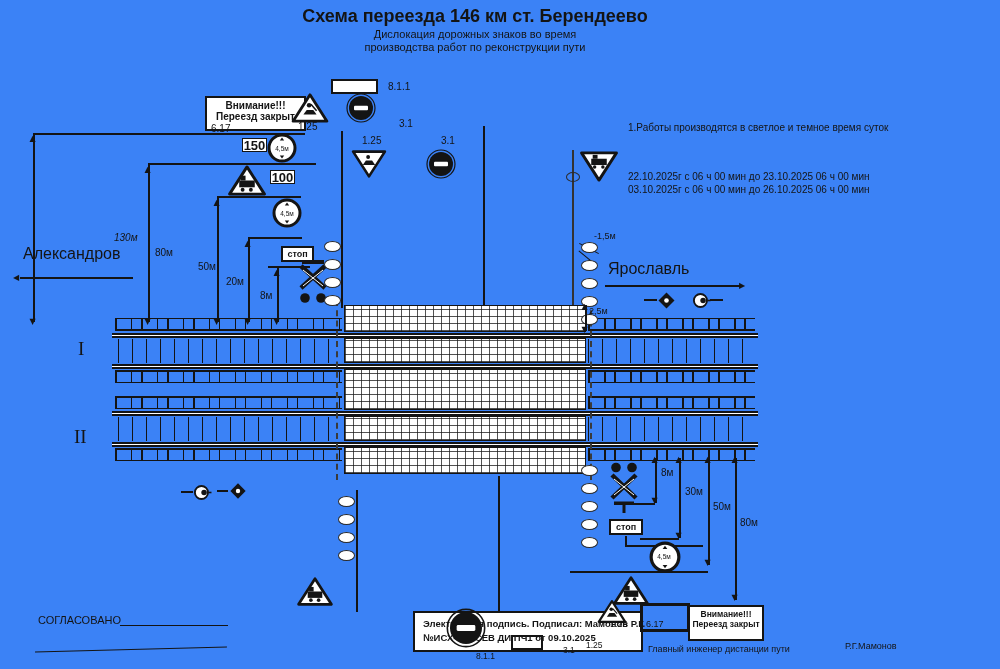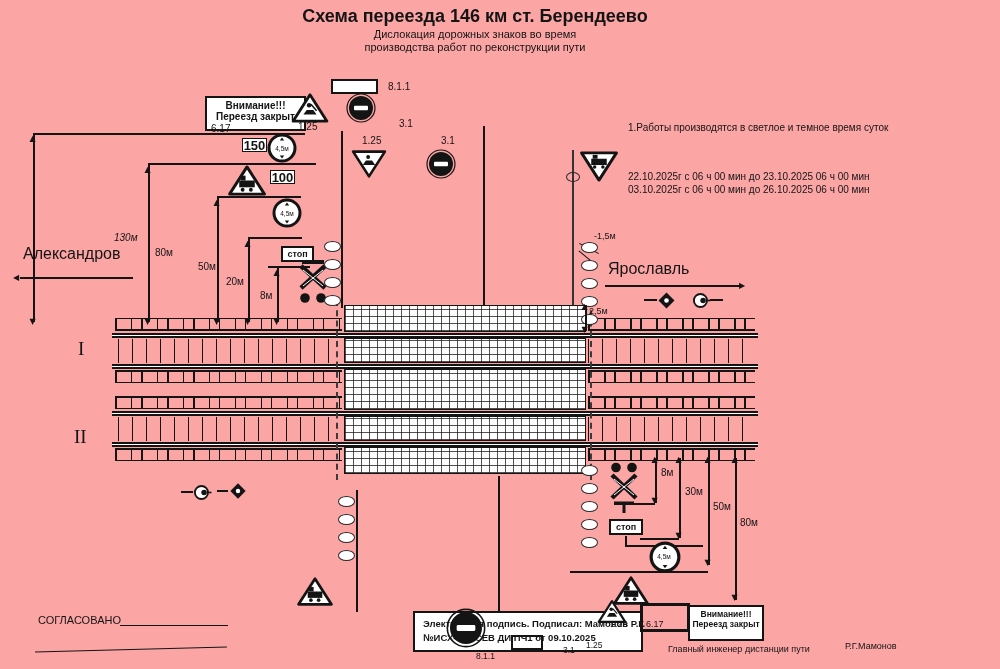--- a/index.html
+++ b/index.html
@@ -1,16 +1,16 @@
 <!DOCTYPE html>
 <html><head>
 <meta charset="utf-8">
 <style>
   html,body{margin:0;padding:0;background:#e8e8e8;}
-  #canvas{position:relative;width:1000px;height:669px;background:#fca5a5;overflow:hidden;
+  #canvas{position:relative;width:1000px;height:669px;background:#3b82f6;overflow:hidden;
           font-family:"Liberation Sans",sans-serif;color:#141414;}
   .abs{position:absolute;}
   .vl{position:absolute;width:1.5px;background:#141414;}
   .hl{position:absolute;height:1.5px;background:#141414;}
   .ah{position:absolute;font-size:8px;line-height:1;color:#141414;font-family:"DejaVu Sans",sans-serif;}
   .lb{position:absolute;font-size:10px;white-space:nowrap;line-height:1.1;}
   .lb9{font-size:9px;} .lb8{font-size:8.5px;}
   .rail{position:absolute;height:5px;background:linear-gradient(#141414 0 1.8px,#fff 1.8px 3.2px,#141414 3.2px 5px);}
   .sleepers{position:absolute;height:13px;background-image:
       repeating-linear-gradient(90deg,#141414 0 1.5px,transparent 1.5px 16px,#141414 16px 17.5px,transparent 17.5px 26px),
@@ -341,20 +341,20 @@
     <div>№ИСХ-713/СЕВ ДИ ПЧ1 от 09.10.2025</div>
   </div>
   <svg class="abs" style="left:446px;top:608px;z-index:3;" width="40" height="40">
       <use href="#sym-noentry"></use>
     </svg>
   <div class="abs" style="left:511px;top:635px;width:32px;height:15px;border:2px solid #141414;background:transparent;box-sizing:border-box;z-index:3;"></div>
   <div class="lb lb8" style="left:476px;top:652px;z-index:4;">8.1.1</div>
   <div class="lb lb8" style="left:563px;top:646px;z-index:4;">3.1</div>
   <div class="lb lb8" style="left:586px;top:641px;z-index:4;">1.25</div>
 
-  <div class="lb lb9" style="left:648px;top:645px;margin-left:20px;">Главный инженер дистанции пути</div>
+  <div class="lb lb9" style="left:648px;top:645px;">Главный инженер дистанции пути</div>
   <div class="lb lb9" style="left:845px;top:642px;">Р.Г.Мамонов</div>
 
   <div class="lb" style="left:38px;top:614px;font-size:11px;">СОГЛАСОВАНО</div>
   <div class="hl" style="left:120px;top:625px;width:108px;height:1.2px;"></div>
   <div class="hl" style="left:35px;top:649px;width:192px;height:1.2px;transform:rotate(-1.5deg);"></div>
 
 </div>
 
 </body></html>

